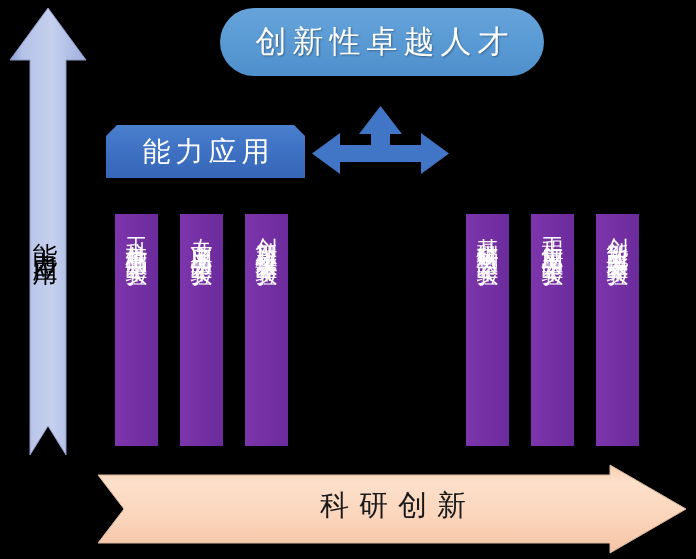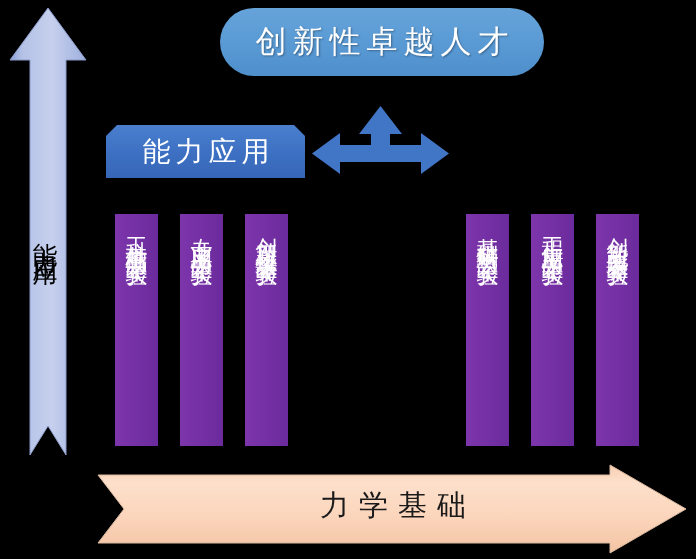--- a/index.html
+++ b/index.html
@@ -237,16 +237,16 @@
           <stop offset="100%" stop-color="#f3c3a3"></stop>
         </linearGradient>
       </defs>
       <g transform="translate(2,2)">
         <path d="M0 12 L26 46 L0 80 L512 80 L512 90 L588 46 L512 2 L512 12 Z" fill="rgba(0,0,0,0.5)" transform="translate(4,5)"></path>
         <path d="M0 12 L26 46 L0 80 L512 80 L512 90 L588 46 L512 2 L512 12 Z" fill="url(#gradHorz)" stroke="#d9b79d" stroke-width="1"></path>
       </g>
     </svg>
   </div>
   <div id="bottom-arrow-label">
-    <span>力学基础</span>
+    <span>科研创新</span>
   </div>
 
 </div>
 
 </body></html>

